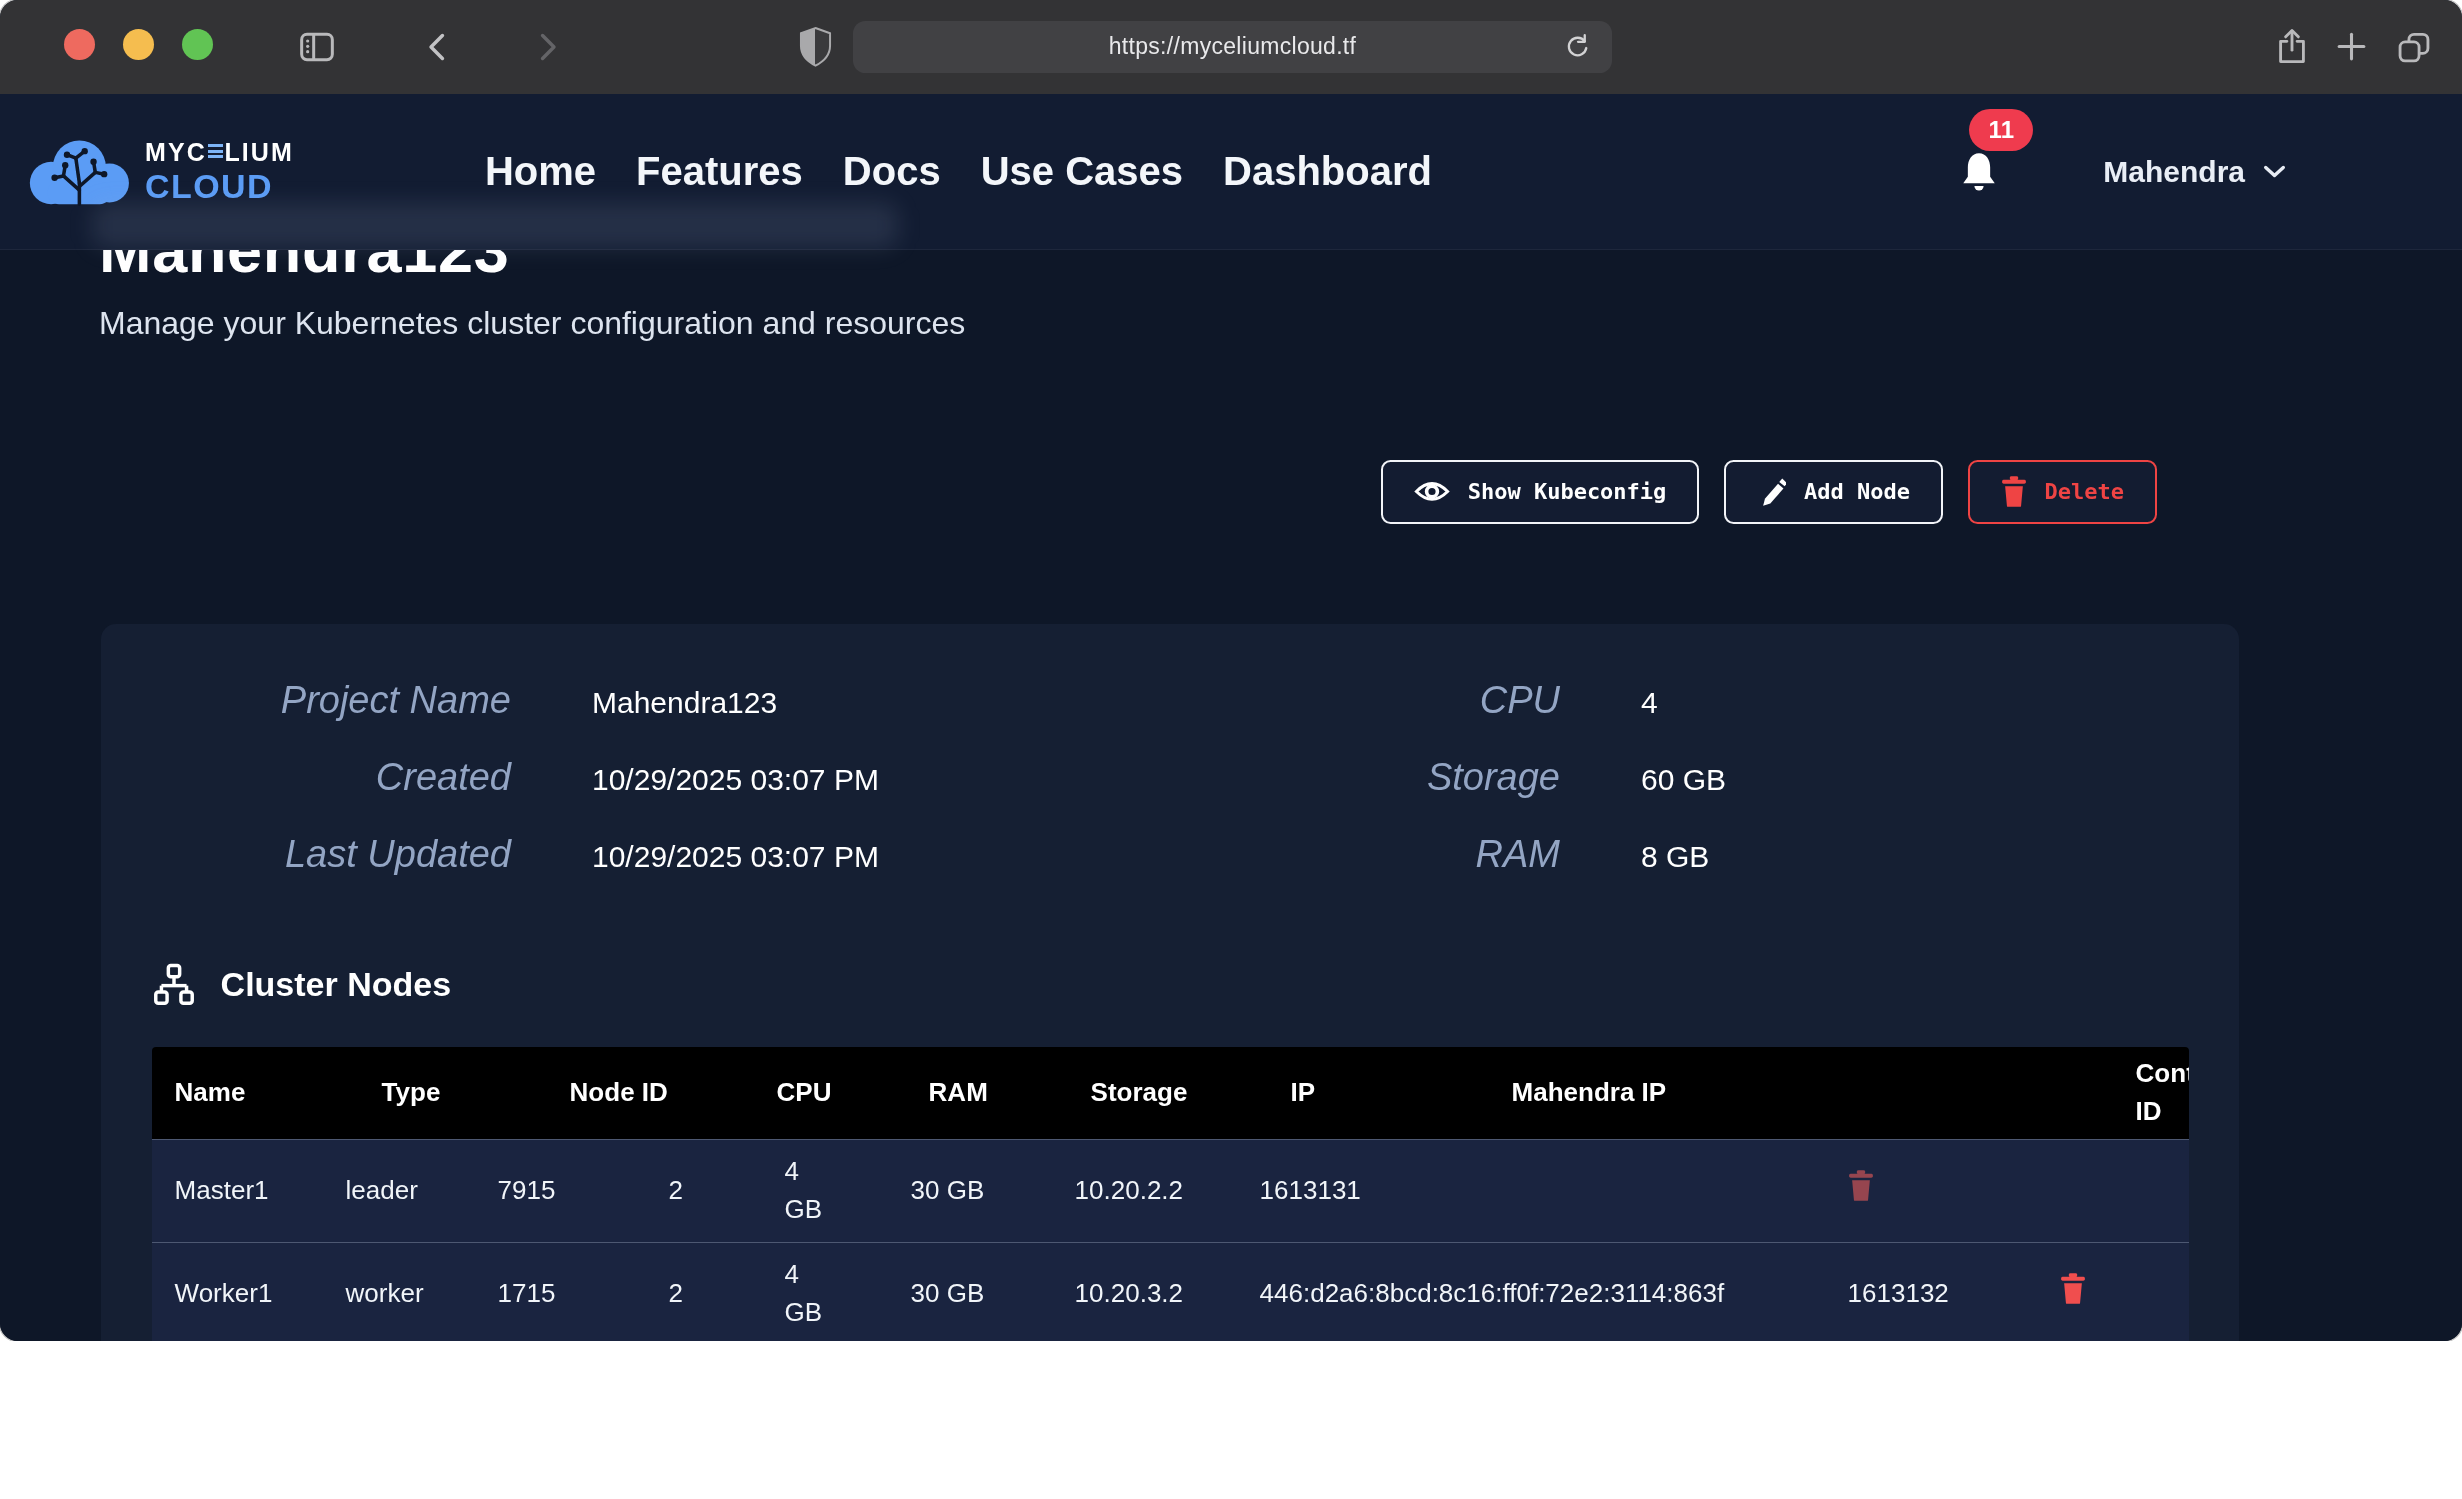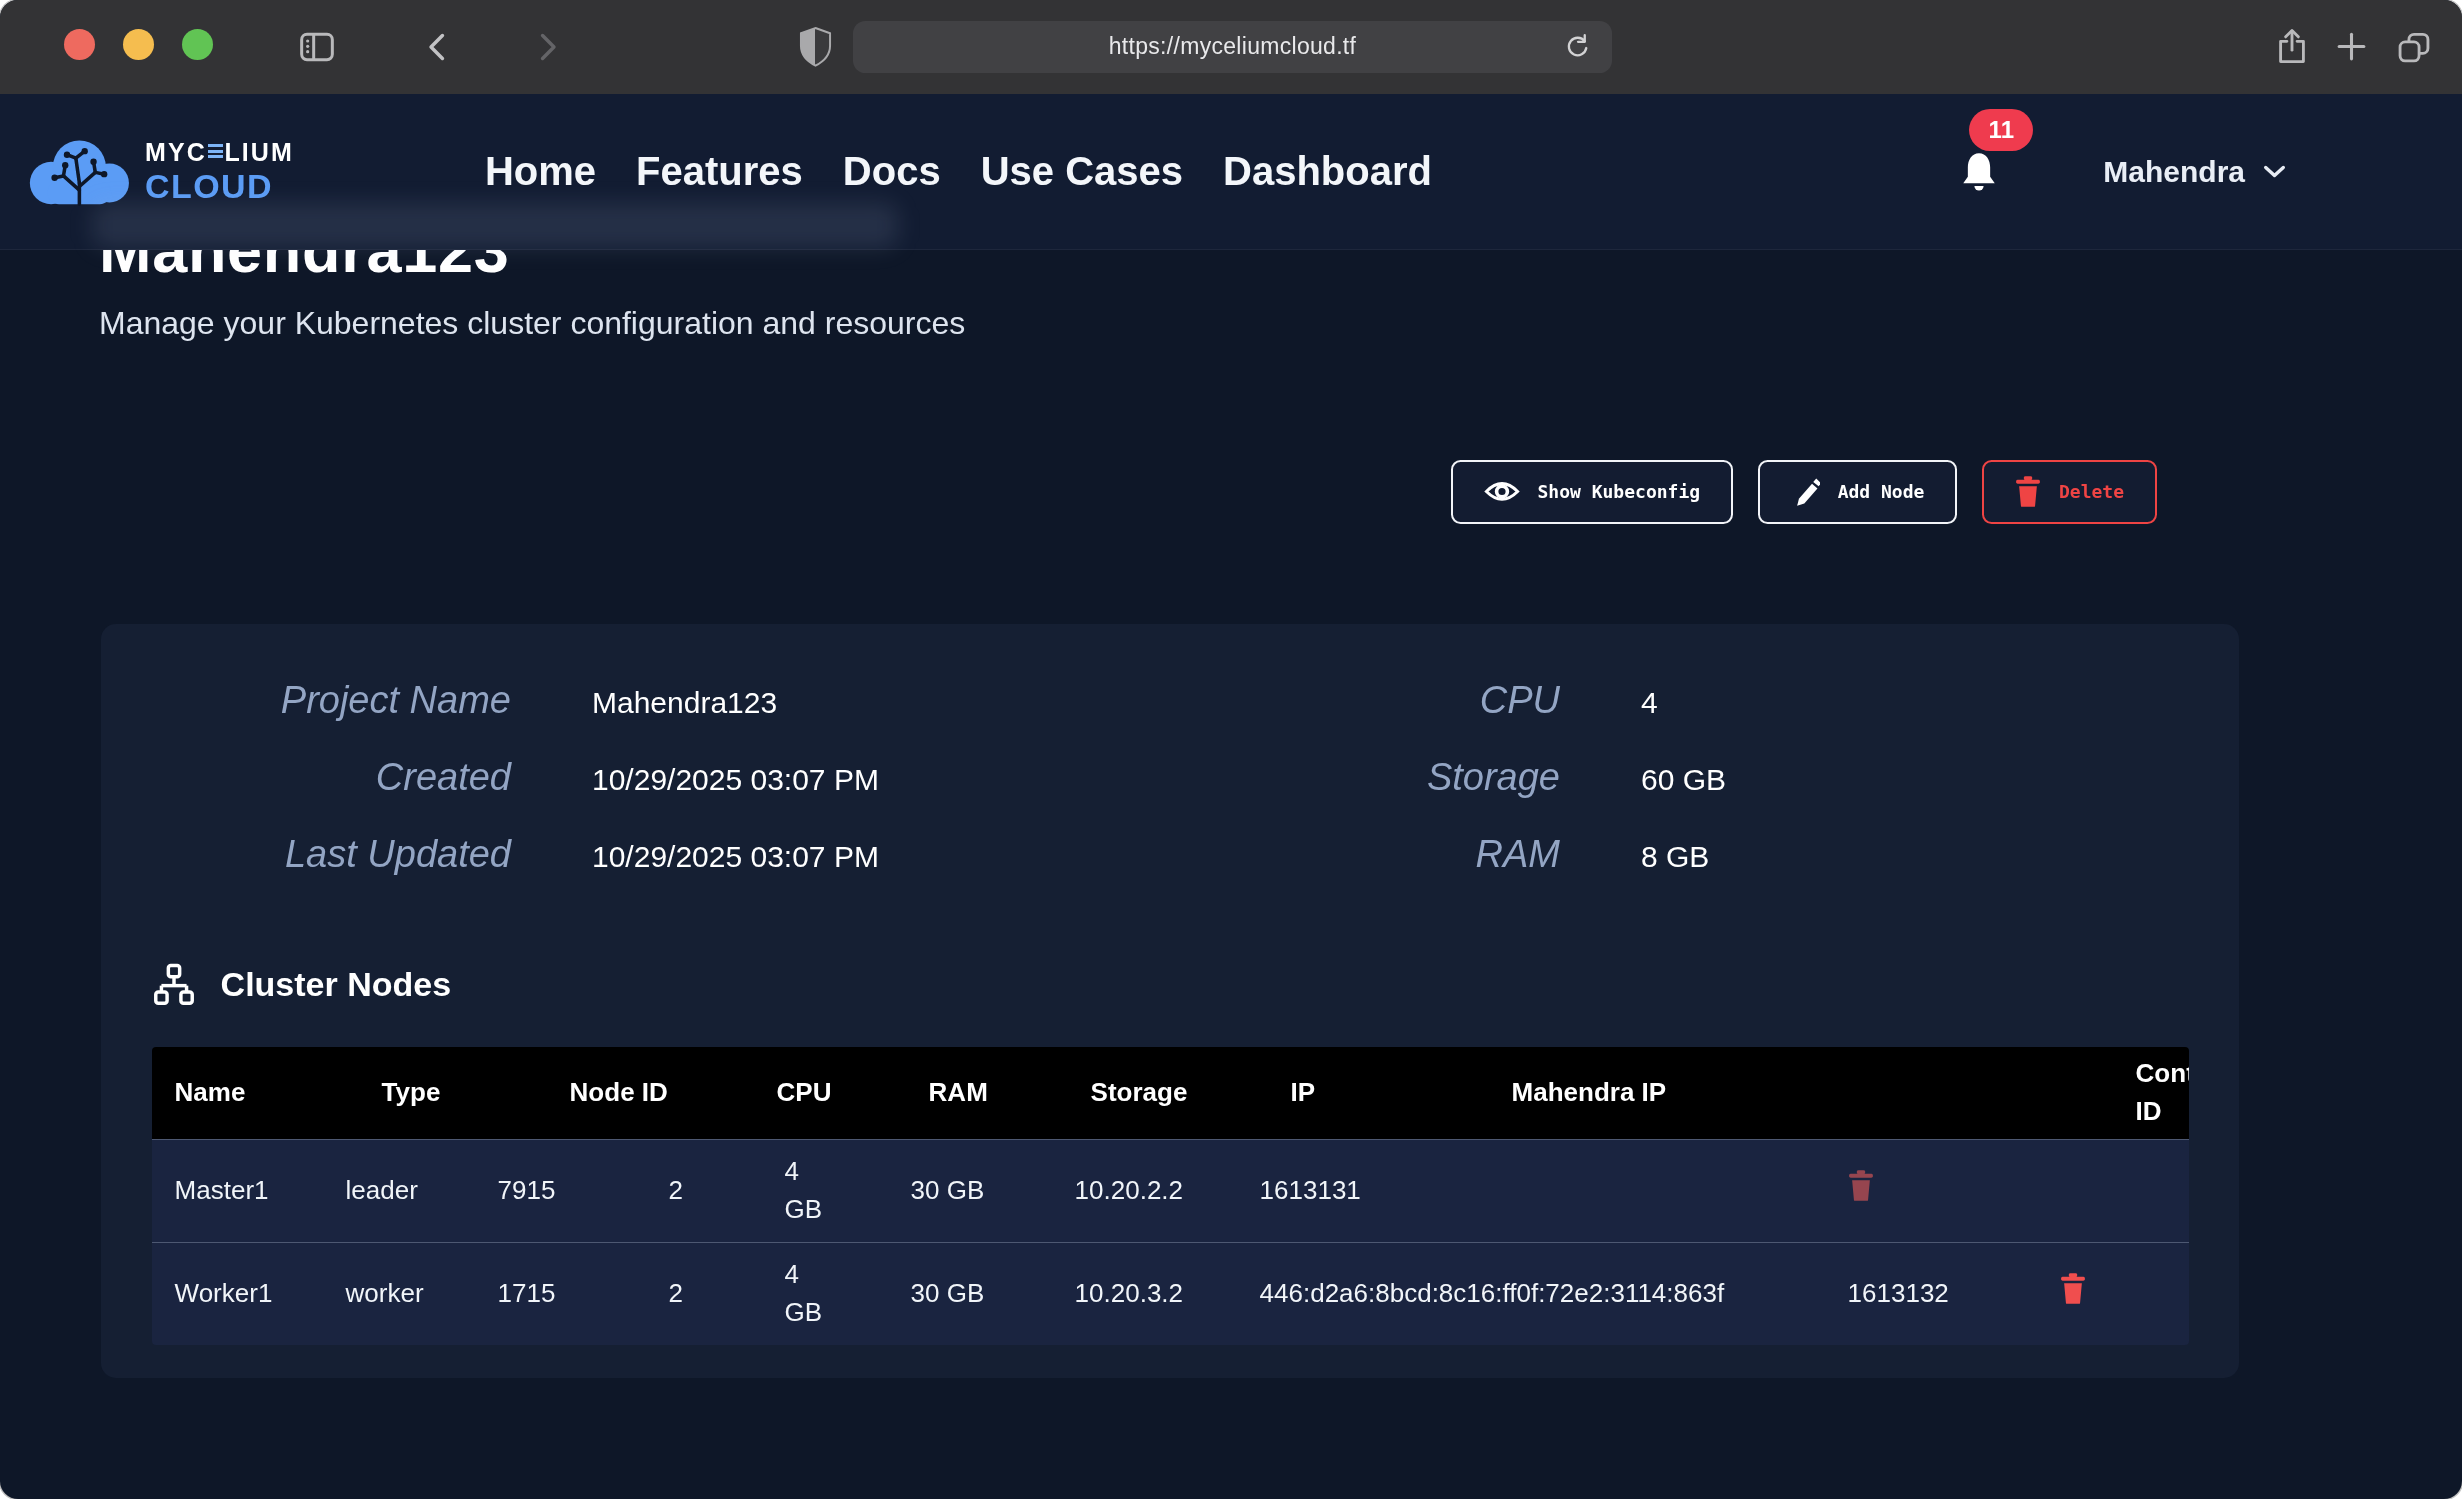--- a/index.html
+++ b/index.html
@@ -1,17 +1,17 @@
 <!DOCTYPE html>
 <html style="font-size:11px"><head>
 <meta charset="utf-8">
 <style>
   * { margin:0; padding:0; box-sizing:border-box; }
   html,body { background:#ffffff; font-family:"Liberation Sans", sans-serif; }
-  .window { position:relative; width:2462px; height:1499px; background:#0e1728;
+  .window { position:relative; width:2462px; height:1341px; background:#0e1728;
             border-radius:18px; overflow:hidden; box-shadow:0 0 0 1.4px rgba(0,0,0,.25); }
 
   
   .chrome { position:relative; height:94px; background:#333335; }
   .lights { position:absolute; left:64px; top:29px; display:flex; gap:28px; }
   .light { width:31px; height:31px; border-radius:50%; }
   .light.red{background:#ee6a5f;} .light.yellow{background:#f5bd4f;} .light.green{background:#61c454;}
   .chrome-btn { position:absolute; top:24.6px; width:44px; height:44px; display:flex; align-items:center; justify-content:center; }
   .urlbar { position:absolute; left:853px; top:20.5px; width:759px; height:52px; background:#414144;
             border-radius:12.3px; display:flex; align-items:center; justify-content:center; }
@@ -42,21 +42,21 @@
   .user-name { color:#e9eef6; font-size:30px; font-weight:600; }
 
   
   .content { position:relative; z-index:1; height:1250px; background:#0e1728; }
   .page-title { position:relative; margin:-34px 0 0 99px; color:#fff; font-size:63px; font-weight:700; line-height:68px; letter-spacing:0.7px; }
   .page-sub { margin:20.5px 0 0 99px; color:#dde4ef; font-size:32px; font-weight:400; }
 
   .actions-row { display:flex; justify-content:flex-end; gap:24.6px; margin:118px 305px 0 0; }
   .btn { display:flex; align-items:center; justify-content:center; gap:18px; height:64px; padding:0 31px;
          border-radius:9.6px; background:#131c31; border:2.1px solid #f2f4f8; cursor:pointer;
-         font-family:"DejaVu Sans Mono", monospace; font-weight:700; font-size:18px; color:#ffffff; }
+         font-family:"DejaVu Sans Mono", monospace; font-weight:700; font-size:22px; color:#ffffff; }
   .btn.danger { border-color:#ef4444; color:#ef4444; }
 
   .card { margin:100px 0 0 101px; width:2138px; min-height:735px; background:#151f33; border-radius:15px; padding:55px 51px 33px 51px; }
   .info-grid { display:flex; }
   .info-col { display:flex; flex-direction:column; gap:34px; }
   .info-col.left { width:1107px; }
   .info-row { display:flex; align-items:baseline; }
   .info-label { color:#93a5c4; font-size:38px; text-align:right;font-style:italic; }
   .left .info-label { width:359px; }
   .rightcol .info-label { width:301px; }

